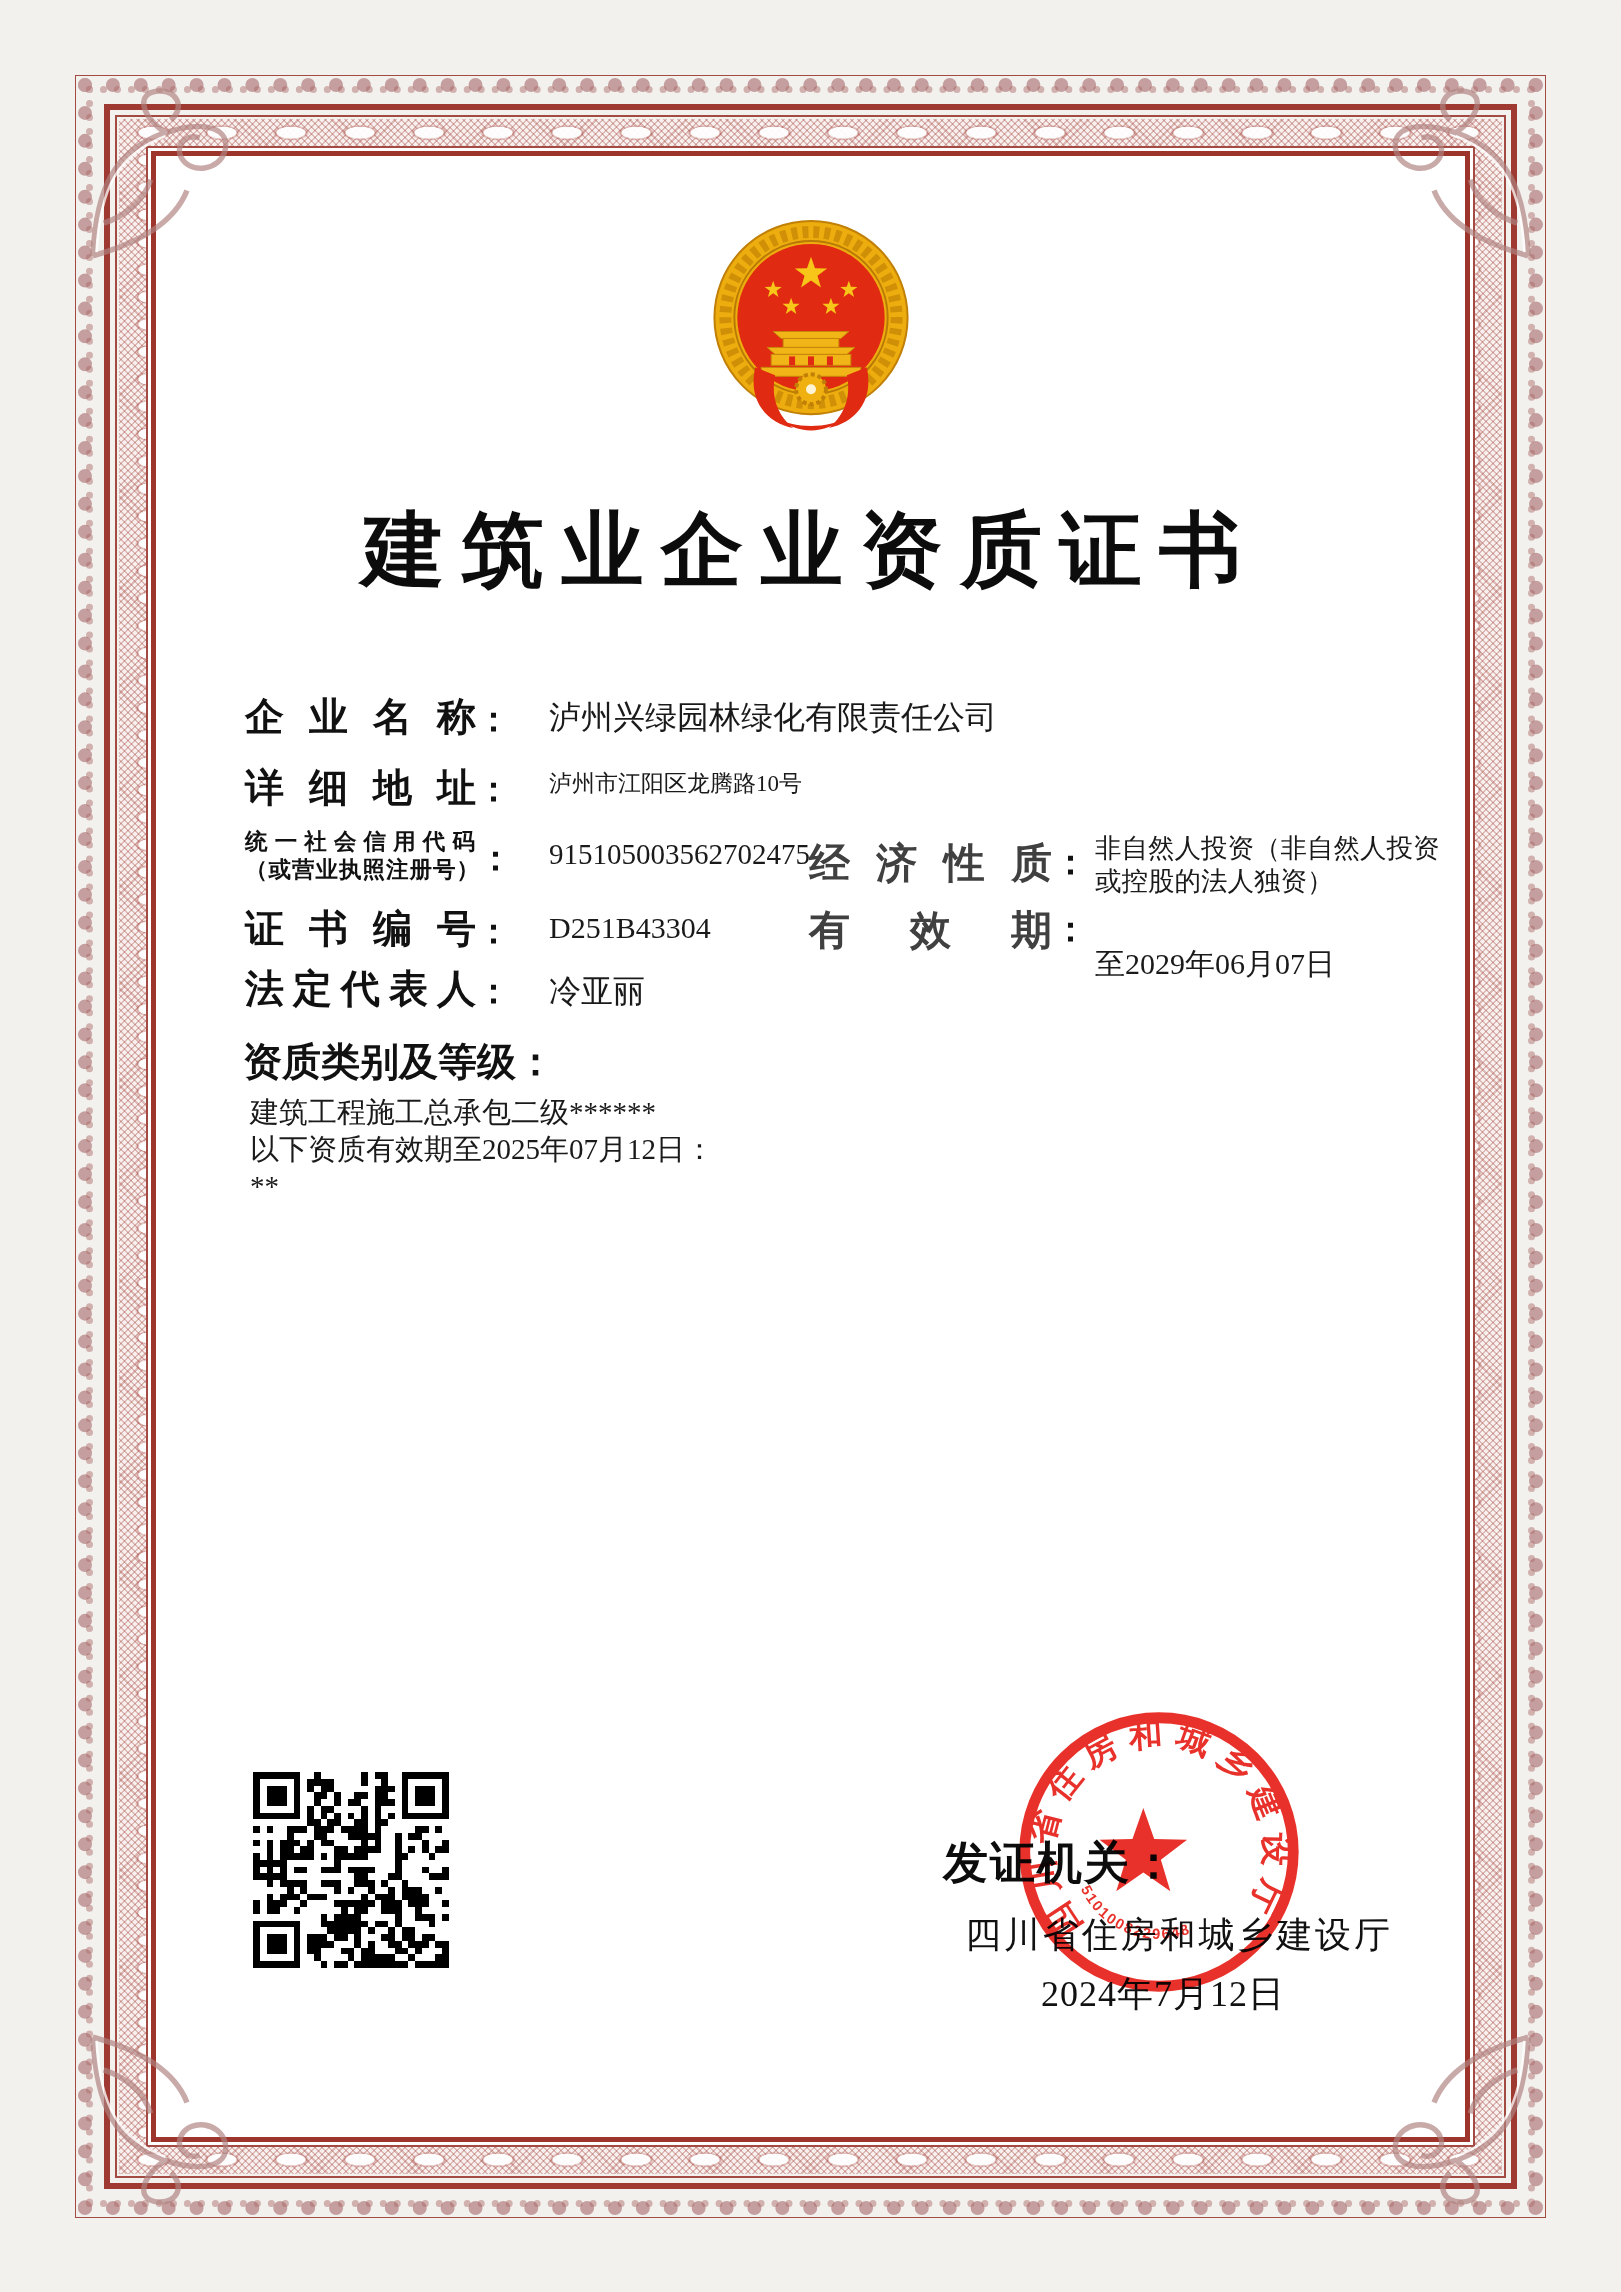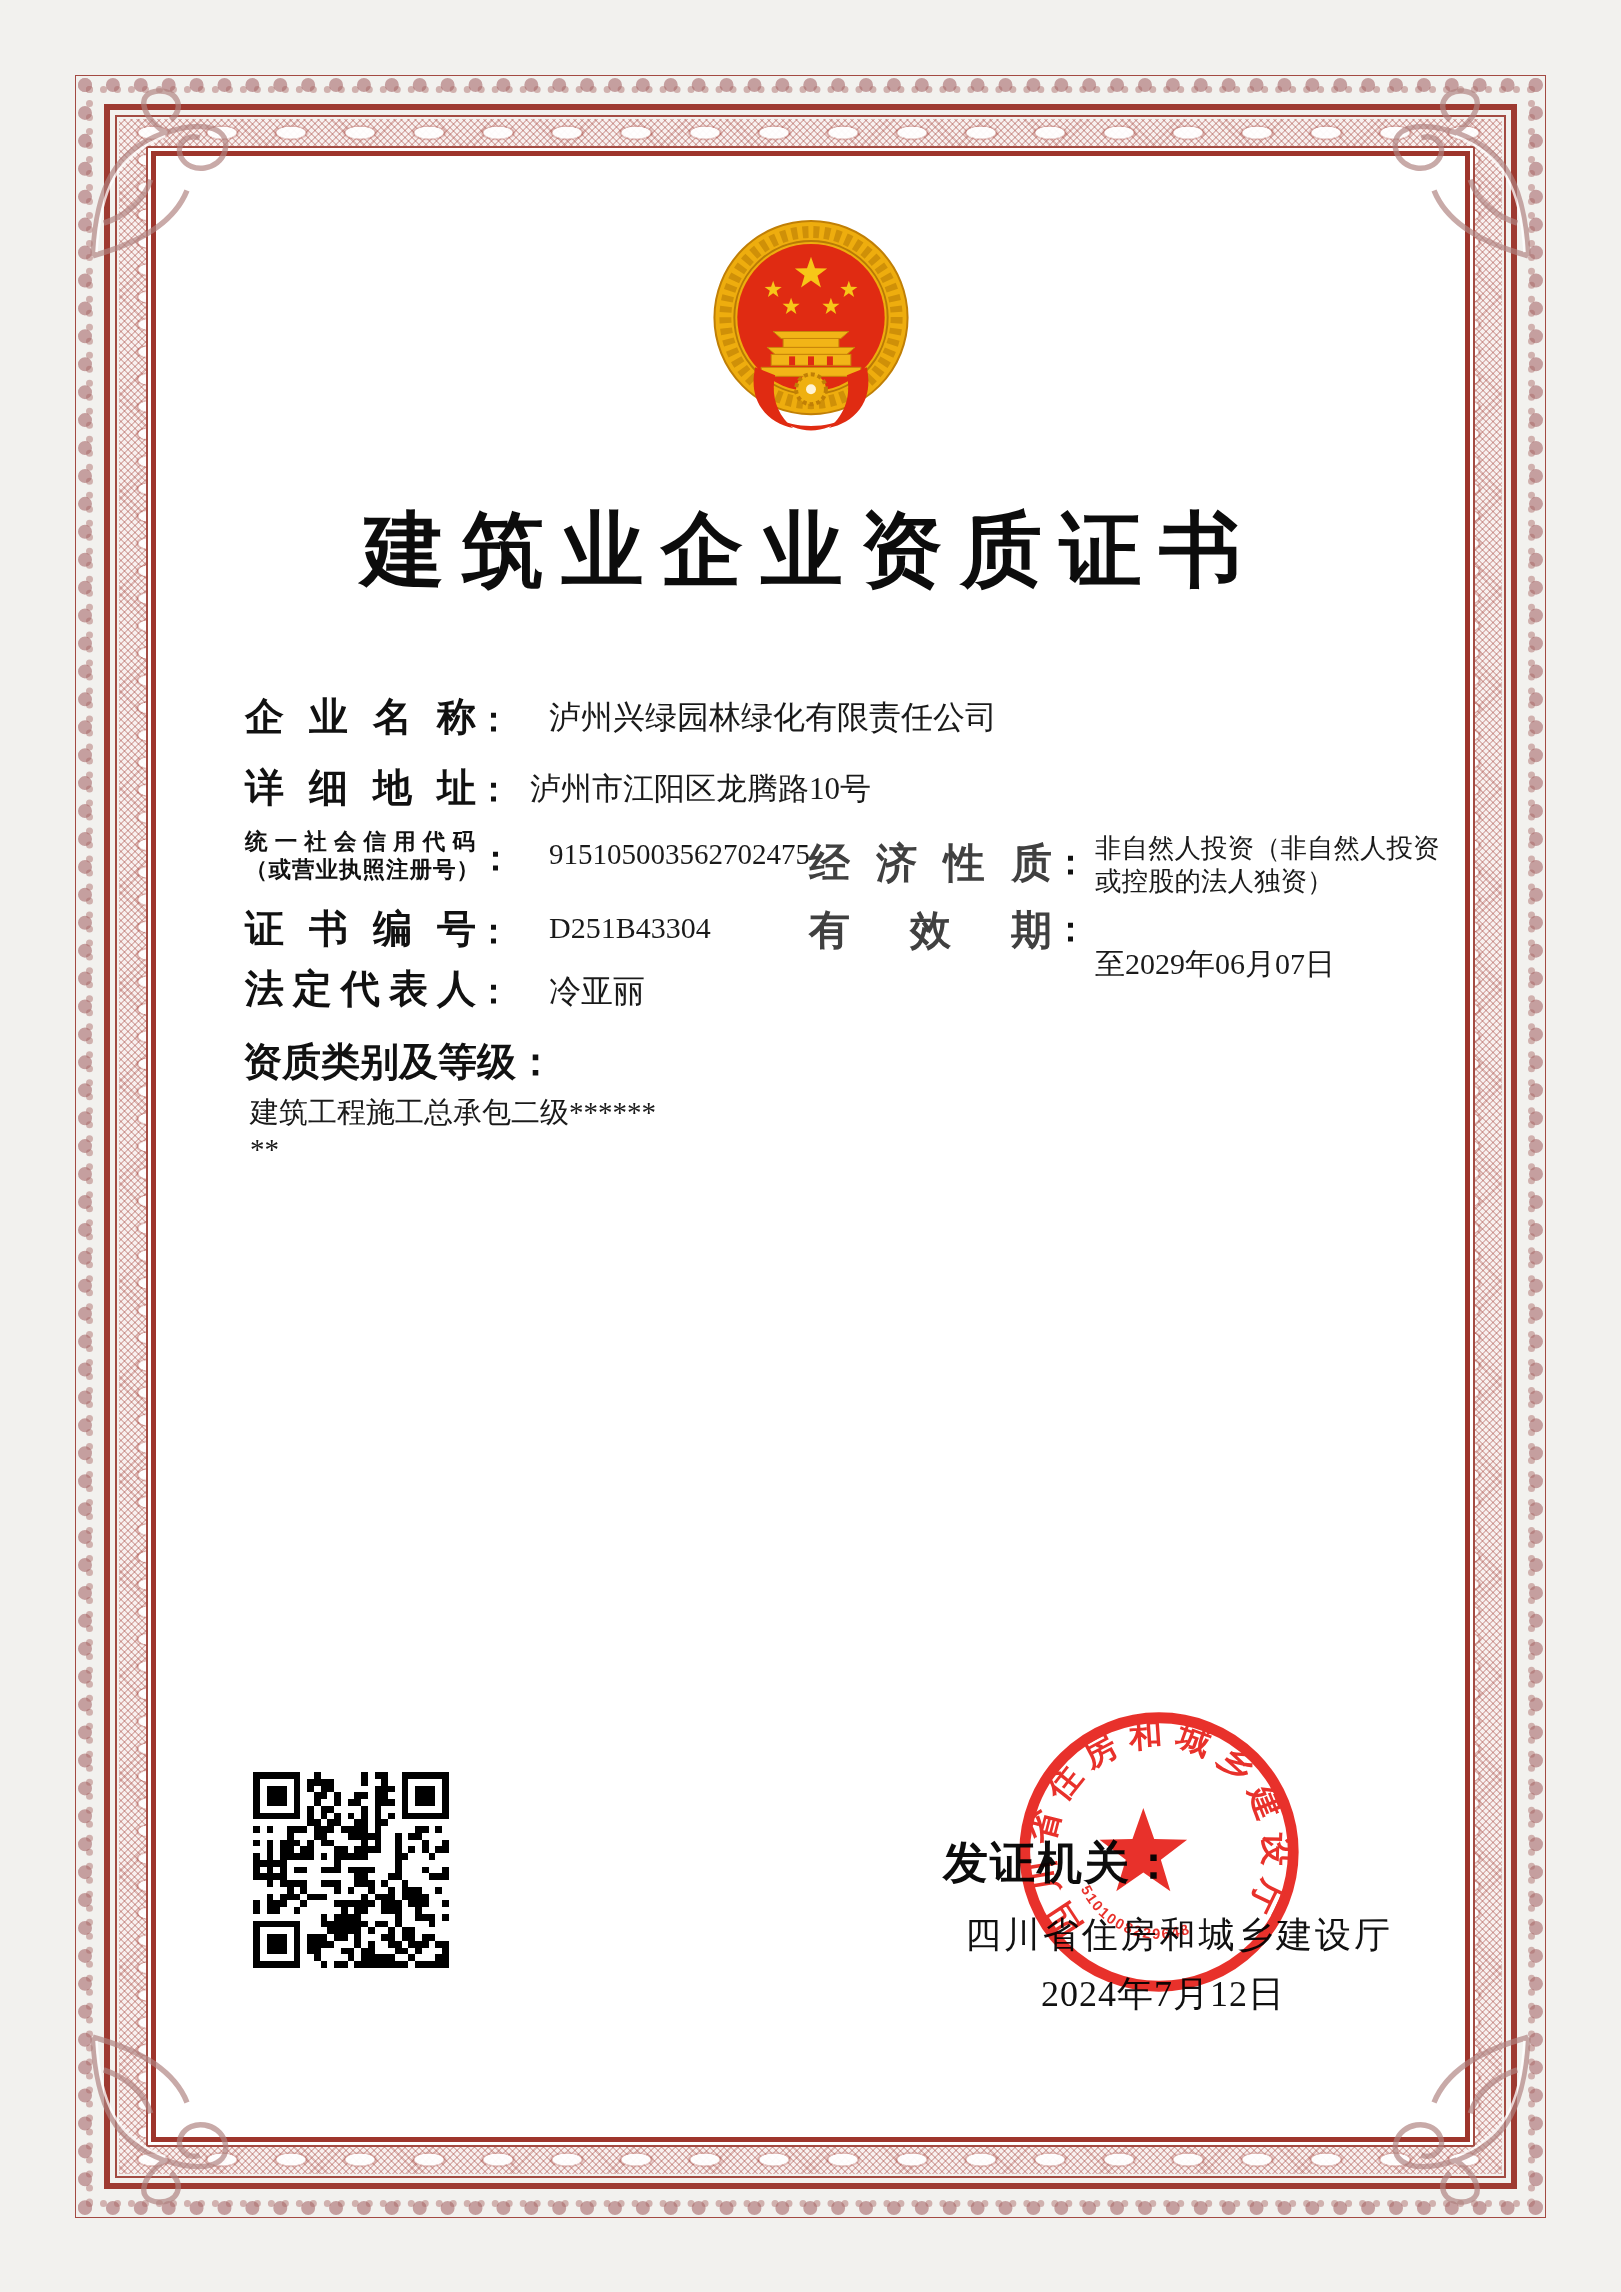--- a/index.html
+++ b/index.html
@@ -136,21 +136,21 @@
   </div>
 
   <div class="abs title">建筑业企业资质证书</div>
 
   <div class="abs lbl lbl-big" style="left:245px;top:694px;">企业名称</div>
   <span class="abs colon" style="left:476px;top:696px;">：</span>
   <div class="abs val" style="left:549px;top:696px;font-size:32px;">泸州兴绿园林绿化有限责任公司</div>
 
   <div class="abs lbl lbl-big" style="left:245px;top:765px;">详细地址</div>
   <span class="abs colon" style="left:476px;top:766px;">：</span>
-  <div class="abs val" style="left:530px;top:768px;font-size:31px;">泸州市江阳区龙腾路10号</div>
+  <div class="abs val" style="left:549px;top:768px;font-size:23px;">泸州市江阳区龙腾路10号</div>
 
   <div class="abs lbl lbl-sm" style="left:245px;top:828px;">统一社会信用代码</div>
   <div class="abs lbl lbl-sm" style="left:245px;top:856px;">（或营业执照注册号）</div>
   <span class="abs colon" style="left:478px;top:835px;">：</span>
   <div class="abs val" style="left:549px;top:838px;font-size:29px;">915105003562702475</div>
 
   <div class="abs lbl2" style="left:809px;top:836px;">经济性质</div>
   <span class="abs colon" style="left:1053px;top:839px;">：</span>
   <div class="abs val" style="left:1095px;top:830px;font-size:26.5px;">非自然人投资（非自然人投资</div>
   <div class="abs val" style="left:1095px;top:863px;font-size:26.5px;">或控股的法人独资）</div>
@@ -163,20 +163,21 @@
   <span class="abs colon" style="left:1053px;top:906px;">：</span>
   <div class="abs val" style="left:1095px;top:908px;font-size:30px;margin-top:36px;">至2029年06月07日</div>
 
   <div class="abs lbl lbl-big" style="left:245px;top:966px;">法定代表人</div>
   <span class="abs colon" style="left:476px;top:968px;">：</span>
   <div class="abs val" style="left:549px;top:970px;font-size:32px;">冷亚丽</div>
 
   <div class="abs qhead" style="left:243px;top:1035px;">资质类别及等级：</div>
   <div class="abs" style="left:250px;top:1094px;width:1220px;">
     <div class="qline">建筑工程施工总承包二级******</div>
+    <div class="qline">以下资质有效期至2025年07月12日：</div>
     <div class="qline">**</div>
   </div>
 
   <div class="abs qr" style="left:253px;top:1772px;width:196px;height:196px;">
     <svg width="196" height="196" viewBox="0 0 29 29" shape-rendering="crispEdges">
       <rect x="0" y="0" width="29" height="29" fill="#ffffff"></rect>
       <g fill="#000000">
           <rect x="9" y="0" width="1" height="1"></rect>
           <rect x="16" y="0" width="1" height="1"></rect>
           <rect x="18" y="0" width="1" height="1"></rect>

